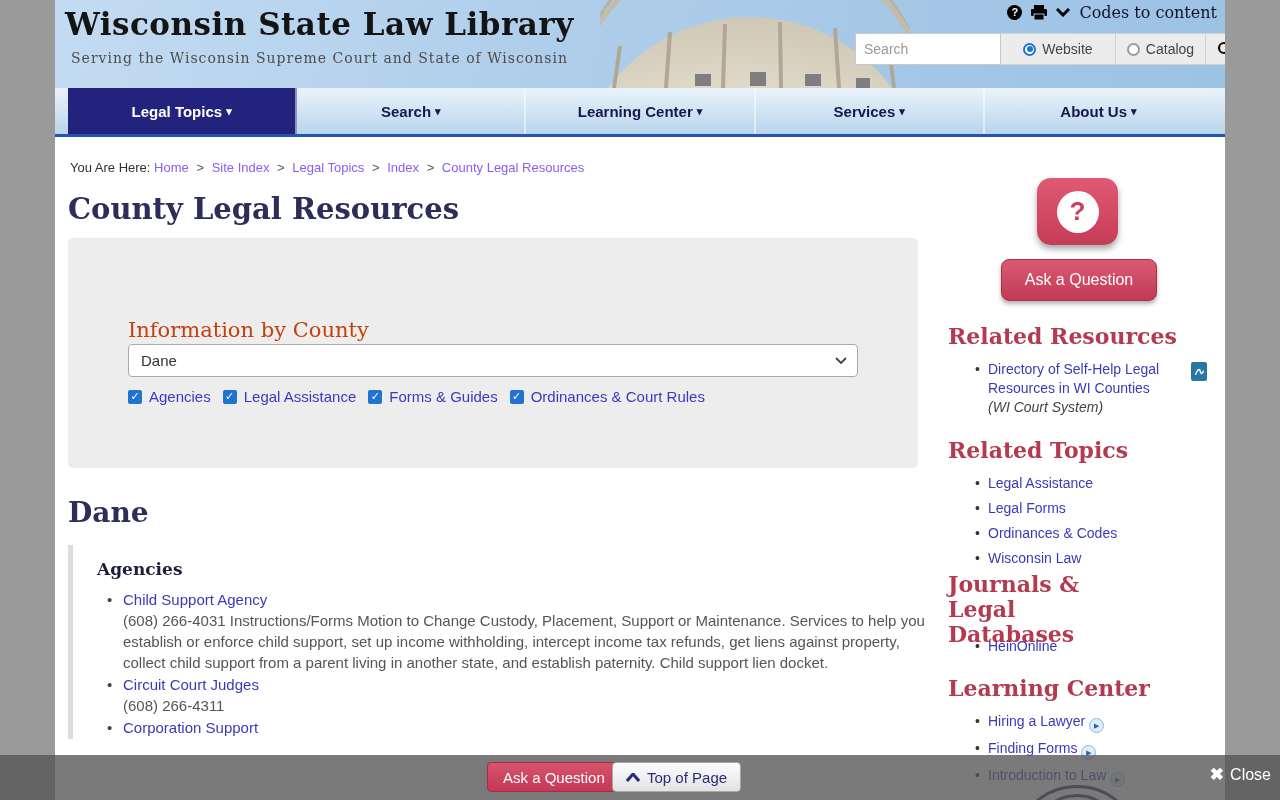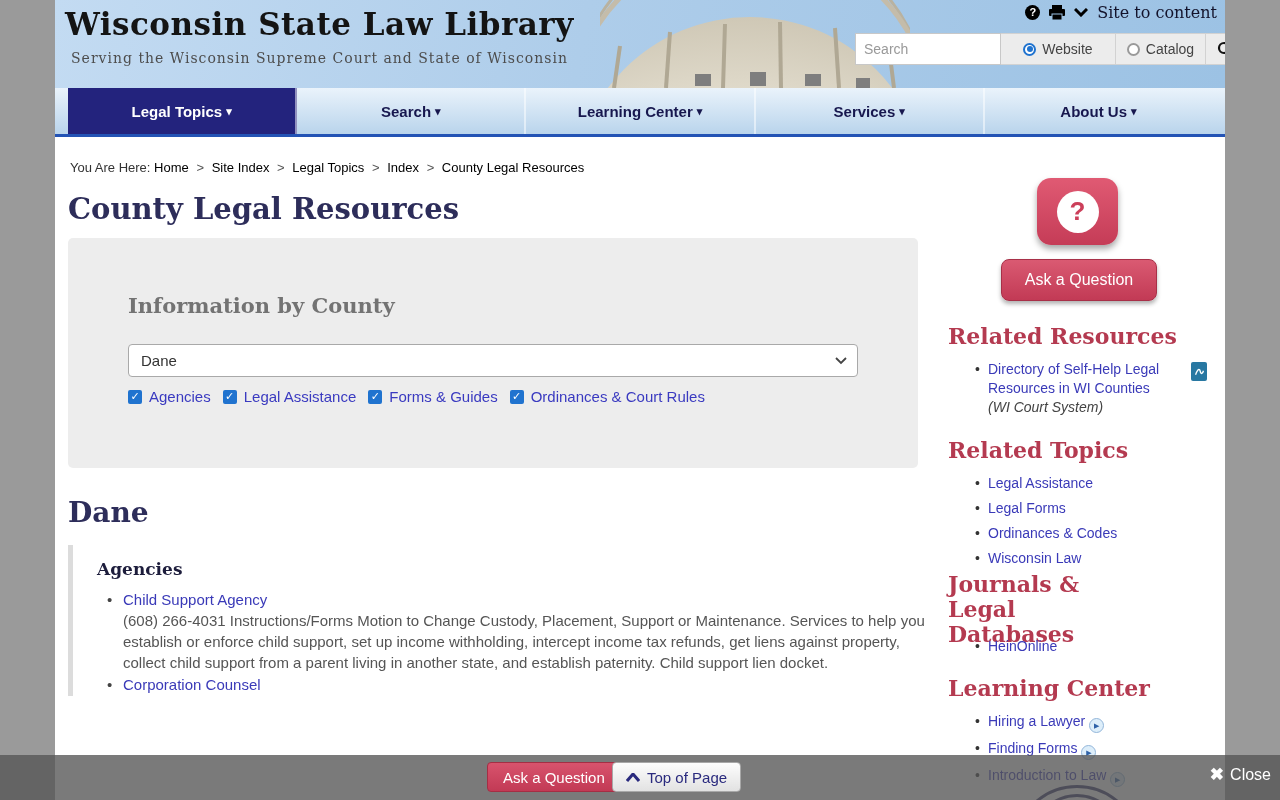--- a/index.html
+++ b/index.html
@@ -35,29 +35,29 @@
   .nav { position:absolute; left:0; top:88px; width:1170px; height:49px; display:flex; padding:0 13px;
          background:linear-gradient(#eaf3fb,#b9d4ec); border-bottom:3px solid #2353b5; }
   .nav-item { flex:1; display:flex; align-items:center; justify-content:center; gap:4px;
               font-size:15px; font-weight:bold; color:#17174e; border-right:2px solid rgba(255,255,255,.5); }
   .nav-item:last-child { border-right:none; }
   .nav-item.active { background:#23237d; color:#fff; }
   .caret { font-size:11px; }
 
   
   .crumbs { position:absolute; left:15px; top:160px; font-size:13px; color:#333; }
-  .crumbs a { color:#000000; text-decoration:none; }
+  .crumbs a { color:#8b5cf6; text-decoration:none; }
   .crumbs .sep { color:#555; margin:0 4px; }
   .h1 { position:absolute; left:13px; top:192px; font-family:"DejaVu Serif",serif; font-weight:bold;
         font-size:29px; color:#2d2d5a; }
 
   
   .fbox { position:absolute; left:13px; top:238px; width:850px; height:230px; background:#ededed; border-radius:5px; }
-  .fbox h2 { position:absolute; left:60px; top:55px; font-family:"DejaVu Serif",serif; font-weight:bold;
-             font-size:21px; color:#737373; }
+  .fbox h2 { position:absolute; left:60px; top:80px; font-family:"DejaVu Serif",serif; font-weight:normal;
+             font-size:21px; color:#c2410c; }
   .cselect { position:absolute; left:60px; top:106px; width:730px; height:33px; background:#fff;
              border:1px solid #a9a9a9; border-radius:4px; display:flex; align-items:center;
              padding:0 12px; font-size:15px; color:#333; cursor:pointer; }
   .cselect svg { position:absolute; right:10px; }
   .cbrow { position:absolute; left:60px; top:150px; display:flex; align-items:center; gap:7px;
            font-size:15px; }
   .cb { width:14px; height:14px; background:#2073cf; border-radius:2px; color:#fff; font-size:11px;
         display:flex; align-items:center; justify-content:center; flex:0 0 auto; }
   .cbl { color:#3a3ac0; margin-right:5px; white-space:nowrap; }
   .update-btn { position:absolute; left:571px; top:141px; width:153px; height:43px; border-radius:6px;
@@ -154,21 +154,21 @@
     <div class="util">
       <span class="qcirc">?</span>
       <svg width="16" height="15" viewBox="0 0 16 15">
         <rect x="3" y="0" width="10" height="4" fill="#000"></rect>
           <rect x="0" y="4" width="16" height="7" rx="1" fill="#000"></rect>
         <rect x="3" y="9" width="10" height="6" fill="#000" stroke="#9cc2e4" stroke-width="1"></rect>
       </svg>
       <svg width="14" height="9" viewBox="0 0 14 9">
         <polyline points="1,1 7,7 13,1" fill="none" stroke="#000" stroke-width="3"></polyline>
       </svg>
-      <span class="skip">Site to content</span>
+      <span class="skip">Codes to content</span>
     </div>
 
     <div class="search-row">
       <input class="search-input" type="text" placeholder="Search" style="">
       <div class="seg web">
         <span class="radio">
             <span class="dot"></span>
           </span>
         <span>Website</span>
       </div>
@@ -245,21 +245,25 @@
 
   <h2 class="h2dane">Dane</h2>
   <div class="agblock">
     <h3>Agencies</h3>
     <ul class="aglist">
       <li>
         <a href="#">Child Support Agency</a><br>
         <span>(608) 266-4031 Instructions/Forms Motion to Change Custody, Placement, Support or Maintenance. Services to help you establish or enforce child support, set up income withholding, intercept income tax refunds, get liens against property, collect child support from a parent living in another state, and establish paternity. Child support lien docket.</span>
       </li>
       <li>
-        <a href="#">Corporation Counsel</a>
+        <a href="#">Circuit Court Judges</a><br>
+        <span>(608) 266-4311</span>
+      </li>
+      <li>
+        <a href="#">Corporation Support</a>
       </li>
     </ul>
   </div>
 
   <div class="side">
     <div class="ask-icon">
       <span class="wc">?</span>
     </div>
     <div class="ask-btn">Ask a Question</div>
 

